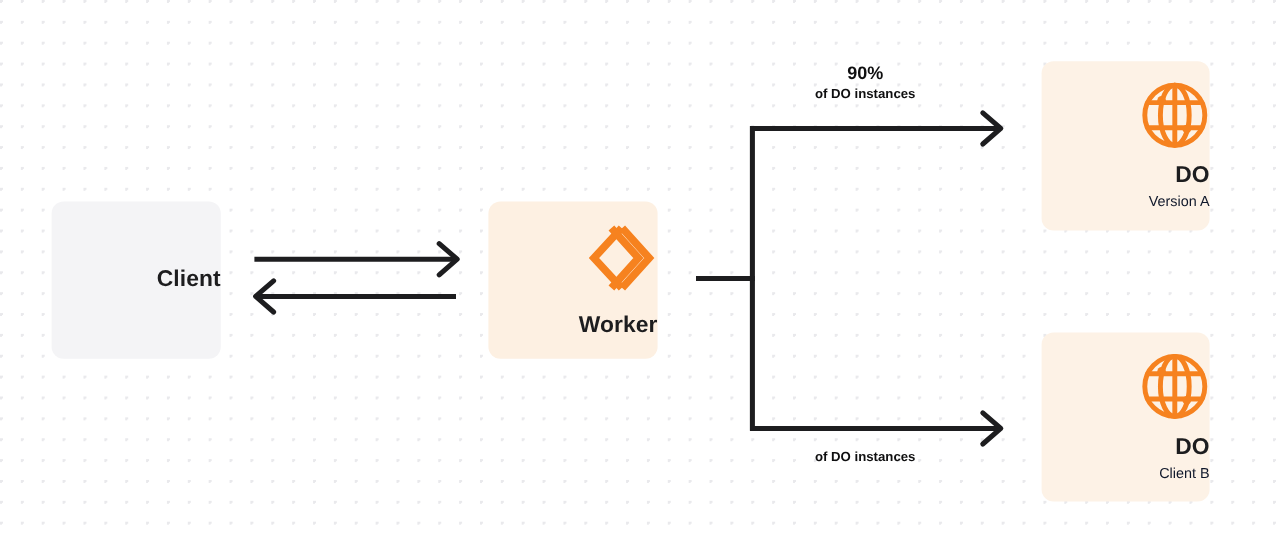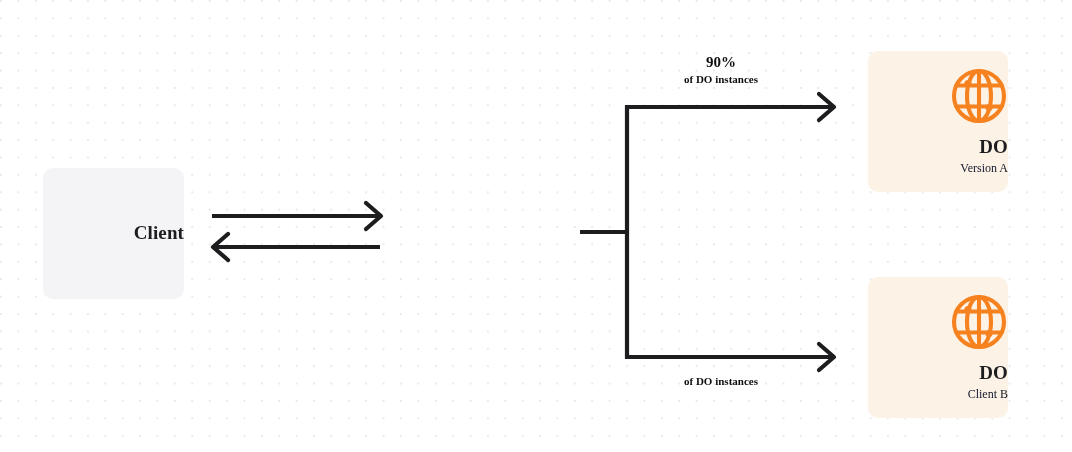--- a/index.html
+++ b/index.html
@@ -9,21 +9,21 @@
     background: #ffffff;
   }
   #canvas {
     position: relative;
     width: 1072px;
     height: 452px;
     background-color: #ffffff;
     background-image: radial-gradient(circle at 1px 1px, #e9e9ec 1.3px, transparent 1.4px);
     background-size: 17.4px 17.4px;
     background-position: 0px 0px;
-    font-family: Liberation Serif, serif;
+    font-family: Liberation Sans, sans-serif;
     overflow: hidden;
   }
 
   
   .node {
     position: absolute;
     box-sizing: border-box;
     border-radius: 10px;
     display: flex;
     flex-direction: column;
@@ -156,20 +156,35 @@
   </div>
 
   <div class="edge-label label-bottom">
     <span class="desc">of DO instances</span>
   </div>
 
   <div class="node node-client">
     <span class="node-title">Client</span>
   </div>
 
+  <div class="node node-worker">
+    <span class="node-icon worker-icon">
+      <svg width="64" height="64" viewBox="0 0 64 64">
+        <g fill="none" stroke="#f6821f" stroke-width="6.4" stroke-linecap="butt" stroke-linejoin="miter">
+
+          <polyline points="34,7 11,32 34,57"></polyline>
+
+          <polyline points="33.5,7 56,32 33.5,57" transform="translate(-8,0)"></polyline>
+
+          <polyline points="33.5,7 56,32 33.5,57" transform="translate(1,0)"></polyline>
+        </g>
+      </svg>
+    </span>
+    <span class="node-title">Worker</span>
+  </div>
 
   <div class="node node-do-a">
     <span class="node-icon do-icon">
       <svg width="58" height="58" viewBox="0 0 58 58">
         <g fill="none" stroke="#f6821f" stroke-width="4.1" stroke-linecap="round">
           <circle cx="29" cy="29" r="25"></circle>
           <line x1="29" y1="4" x2="29" y2="54"></line>
           <ellipse cx="29" cy="29" rx="12" ry="25"></ellipse>
           <line x1="6.4" y1="18.5" x2="51.6" y2="18.5"></line>
           <line x1="6.4" y1="39.5" x2="51.6" y2="39.5"></line>

